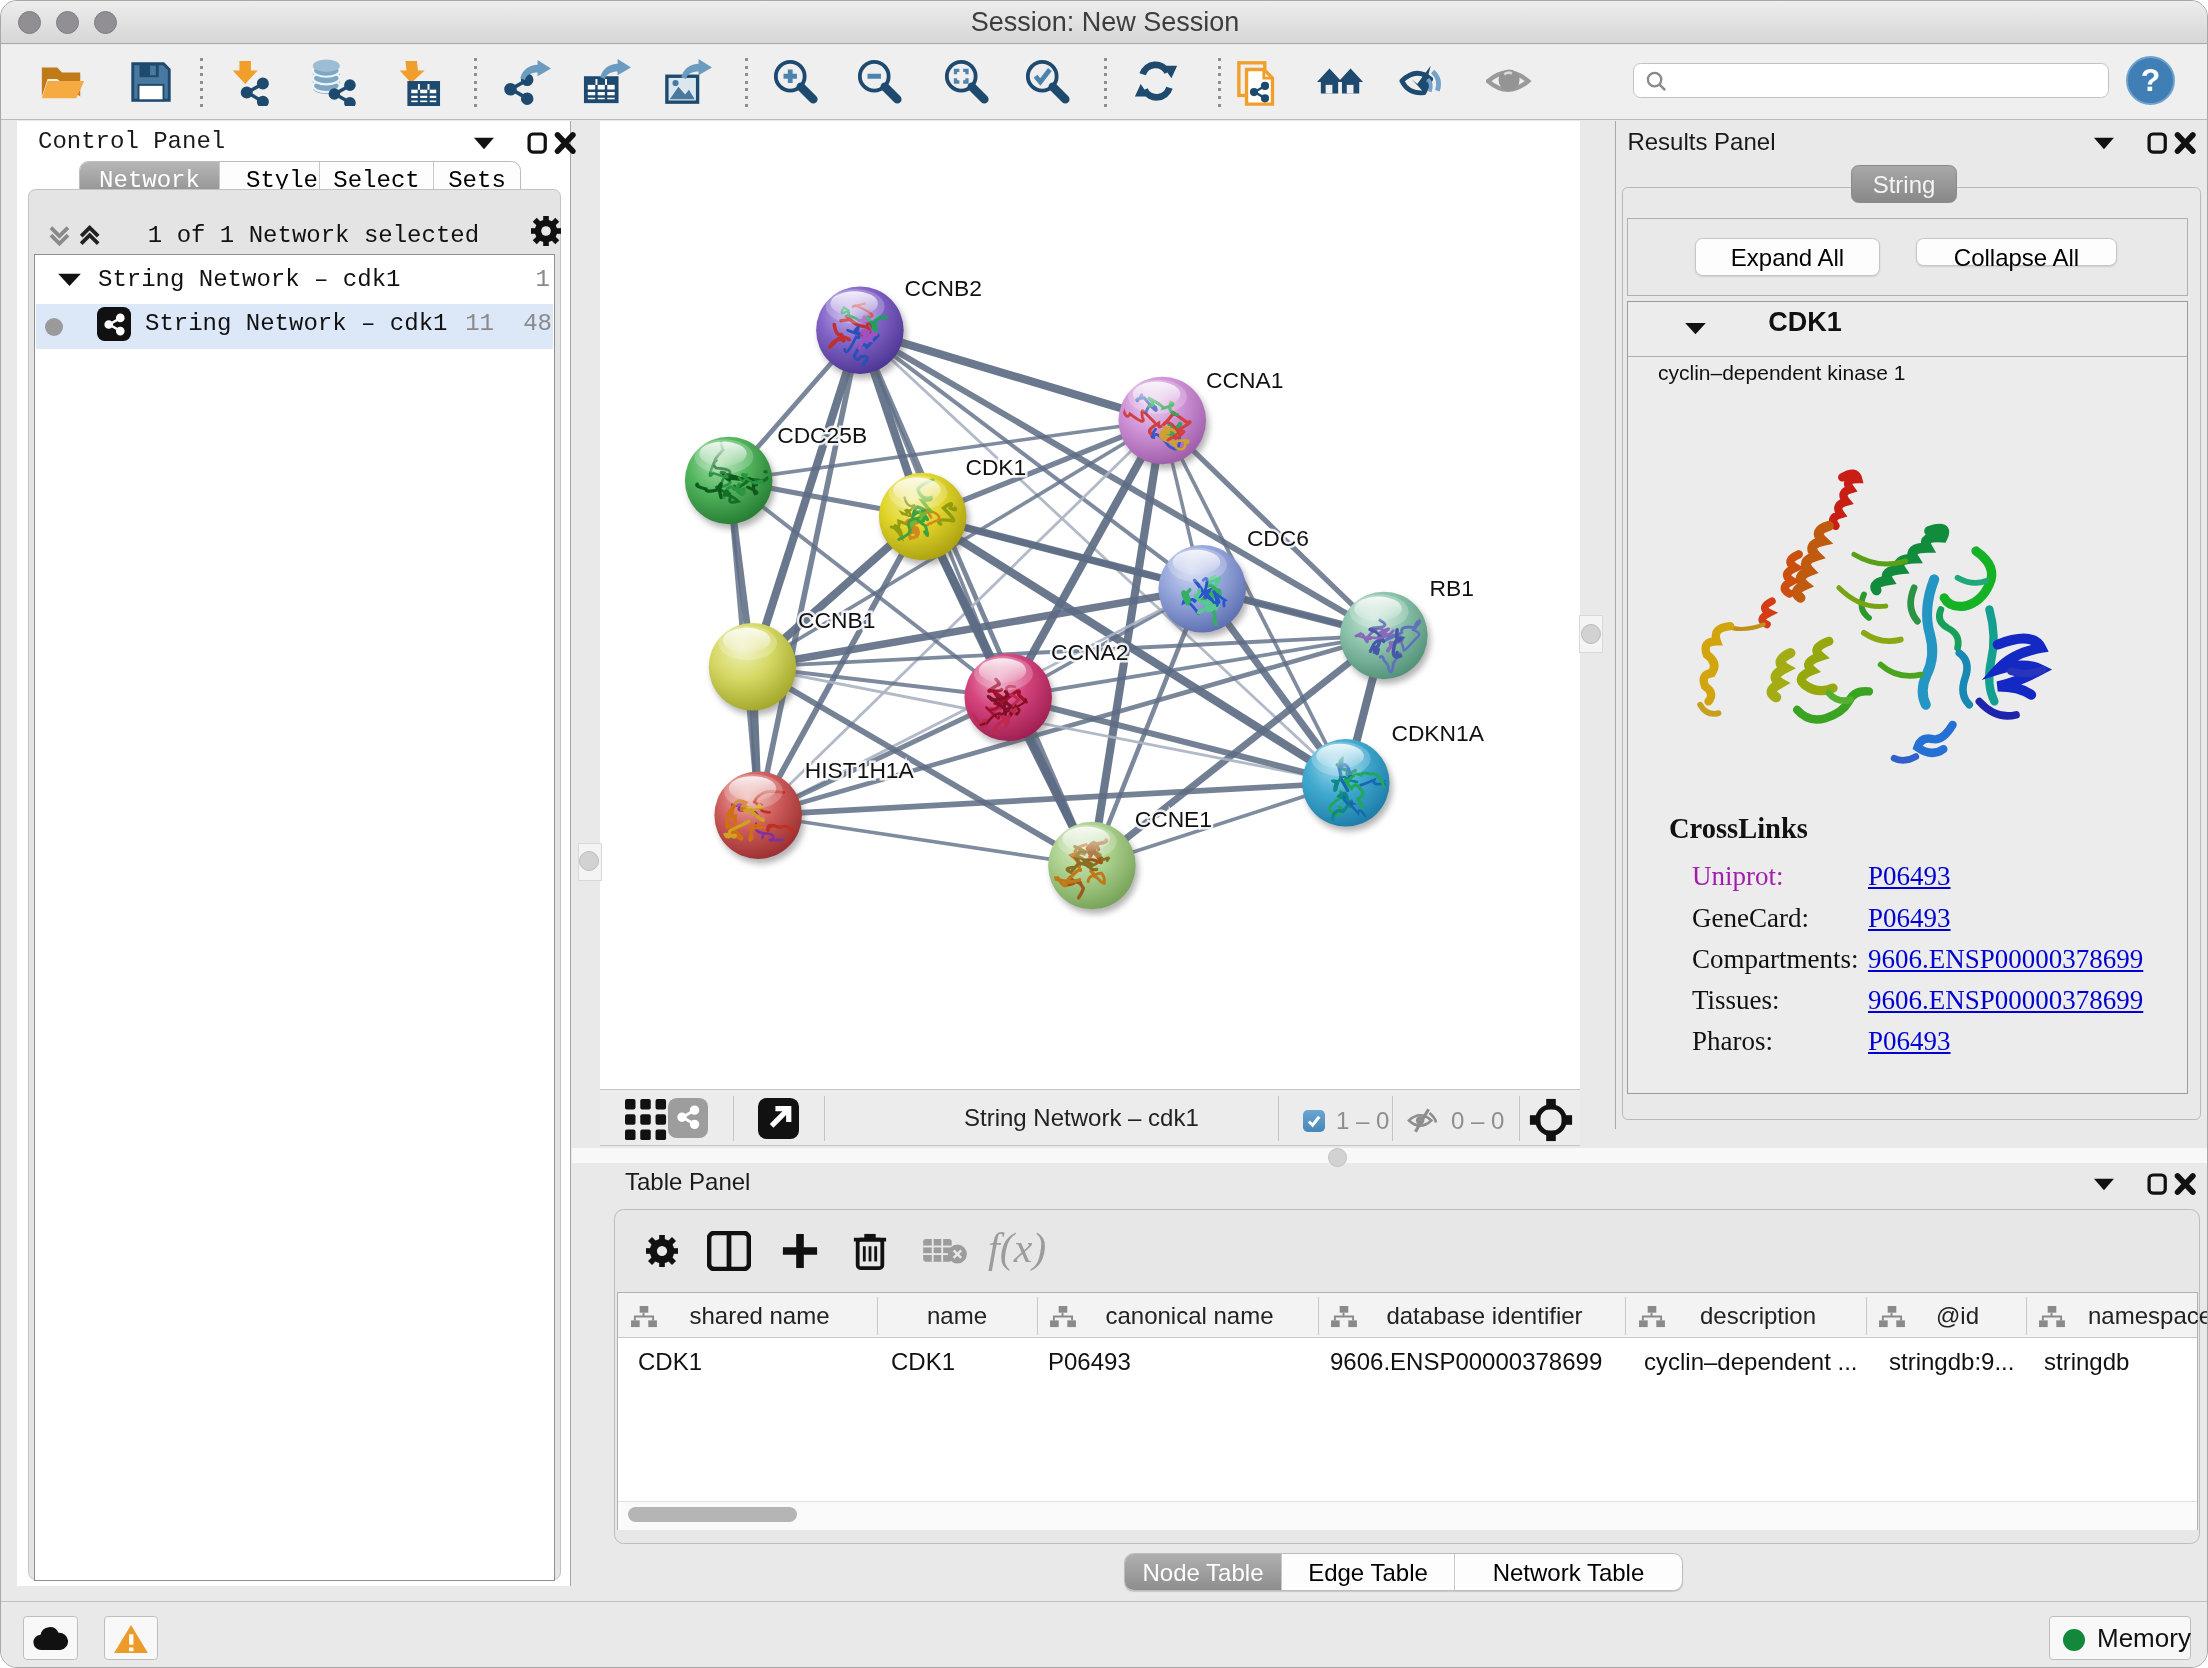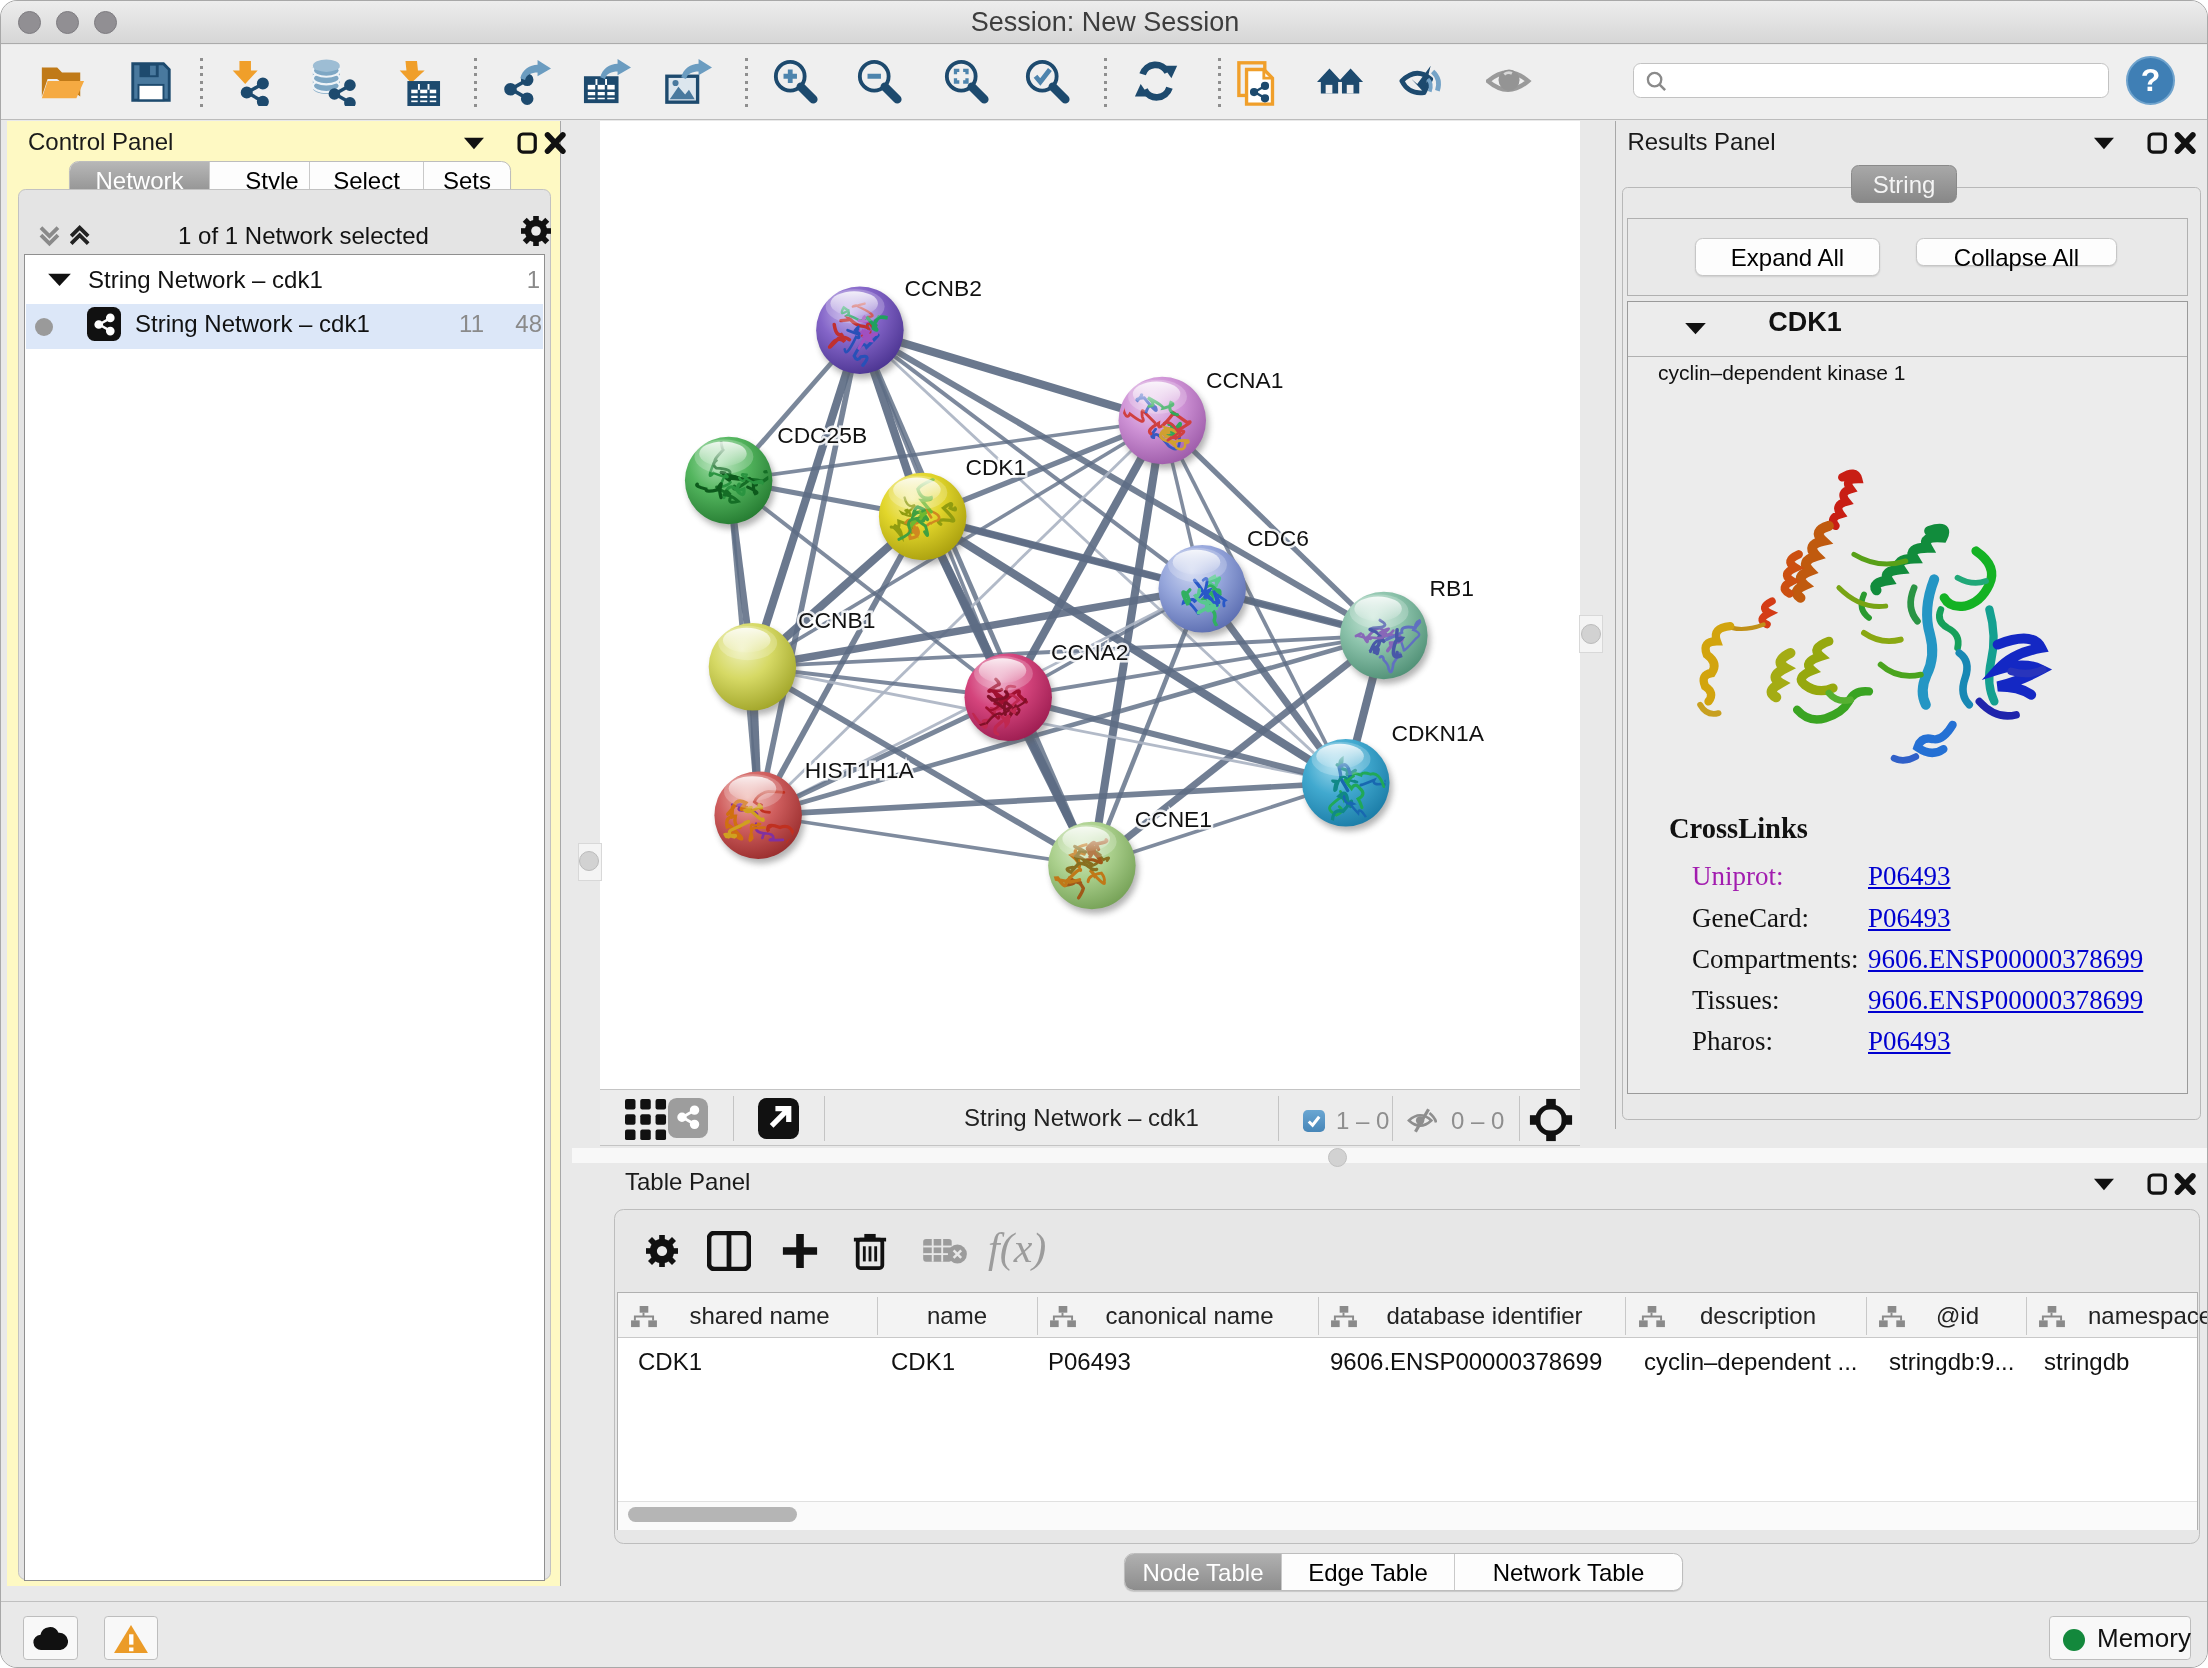--- a/index.html
+++ b/index.html
@@ -4,21 +4,21 @@
 <style>
 * { margin:0; padding:0; box-sizing:border-box; }
 html,body { width:2208px; height:1668px; background:#fff; font-family:"Liberation Sans", sans-serif; overflow:hidden; }
 #win { position:absolute; left:0; top:0; width:2208px; height:1668px; background:#e9e9e9; border-radius:17px; overflow:hidden; border:1px solid #a8a8a8; }
 #titlebar { position:absolute; left:0; top:0; width:2208px; height:43px; background:linear-gradient(#ededed,#d6d6d6); border-bottom:1px solid #ababab; }
 .tl { position:absolute; top:9.5px; width:23px; height:23px; border-radius:50%; background:#918f93; border:1px solid #7e7c80; }
 #title { position:absolute; top:5.7px; left:0; width:2208px; text-align:center; font-size:27px; color:#3d3d3d; }
 #toolbar { position:absolute; left:0; top:44px; width:2208px; height:75px; background:#efefef; border-bottom:1px solid #bcbcbc; }
 .tbsep { position:absolute; top:13.3px; height:49px; width:2.9px; background-image:repeating-linear-gradient(#8f8f8f 0 2.9px, transparent 2.9px 7.6px); }
 #main { position:absolute; left:0; top:120px; width:2208px; height:1480px; background:#e9e9e9; }
-#cp { position:absolute; left:6px; top:120px; width:554px; height:1465px; background:#fef9c3; border-right:1.9px solid #a8a8a8; }
+#cp { position:absolute; left:16px; top:120px; width:554px; height:1465px; background:#ffffff; border-right:1.9px solid #a8a8a8;font-family:Liberation Mono, monospace; }
 #netpanel { position:absolute; left:599px; top:120px; width:980px; height:968px; background:#ffffff; }
 #nettoolbar { position:absolute; left:599px; top:1088px; width:980px; height:57px; background:#ececec; border-top:1px solid #c4c4c4; border-bottom:1px solid #c4c4c4; }
 #rp { position:absolute; left:1614px; top:120px; width:594px; height:1008px; background:#e9e9e9; border-left:1.9px solid #a8a8a8; }
 #tp { position:absolute; left:599px; top:1162px; width:1609px; height:430px; background:#e9e9e9; }
 #statusbar { position:absolute; left:0; top:1600px; width:2208px; height:68px; background:#e9e9e9; border-top:1px solid #c0c0c0; }
 .btnw { position:absolute; background:#f8f8f8; border:1px solid #bdbdbd; border-radius:3.8px; }
 </style>
 </head>
 <body>
 <div id="win">

